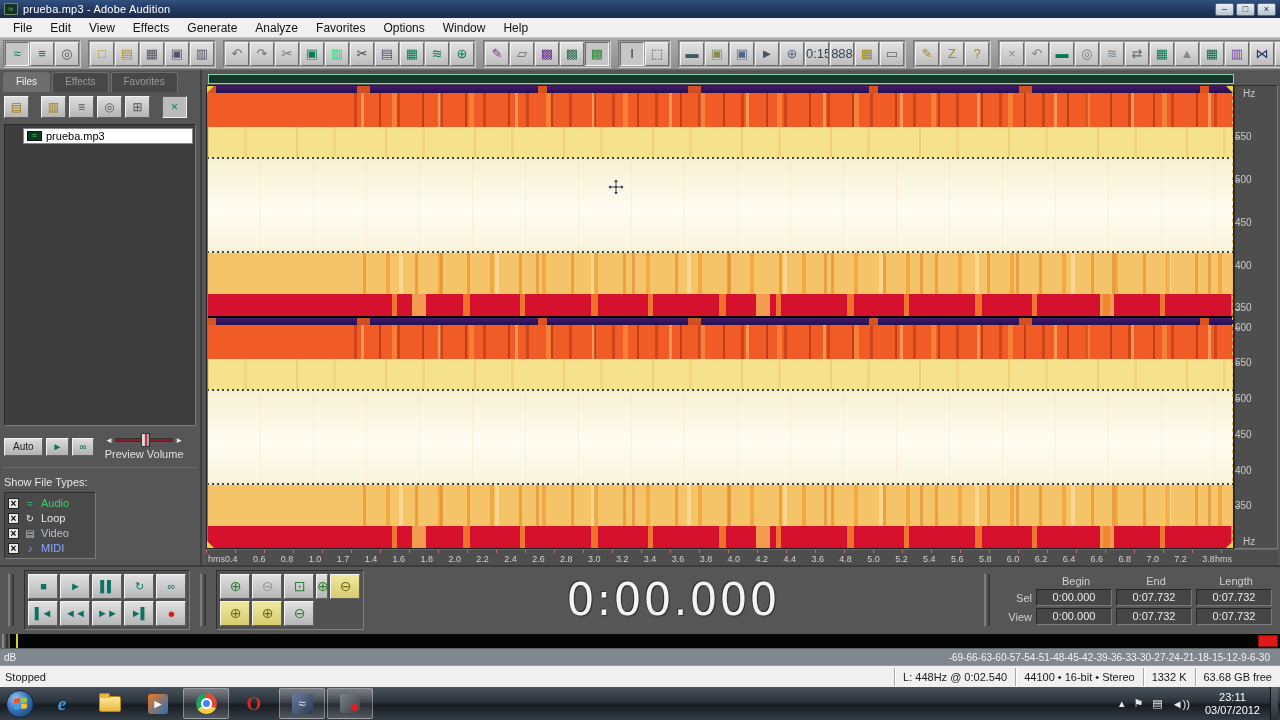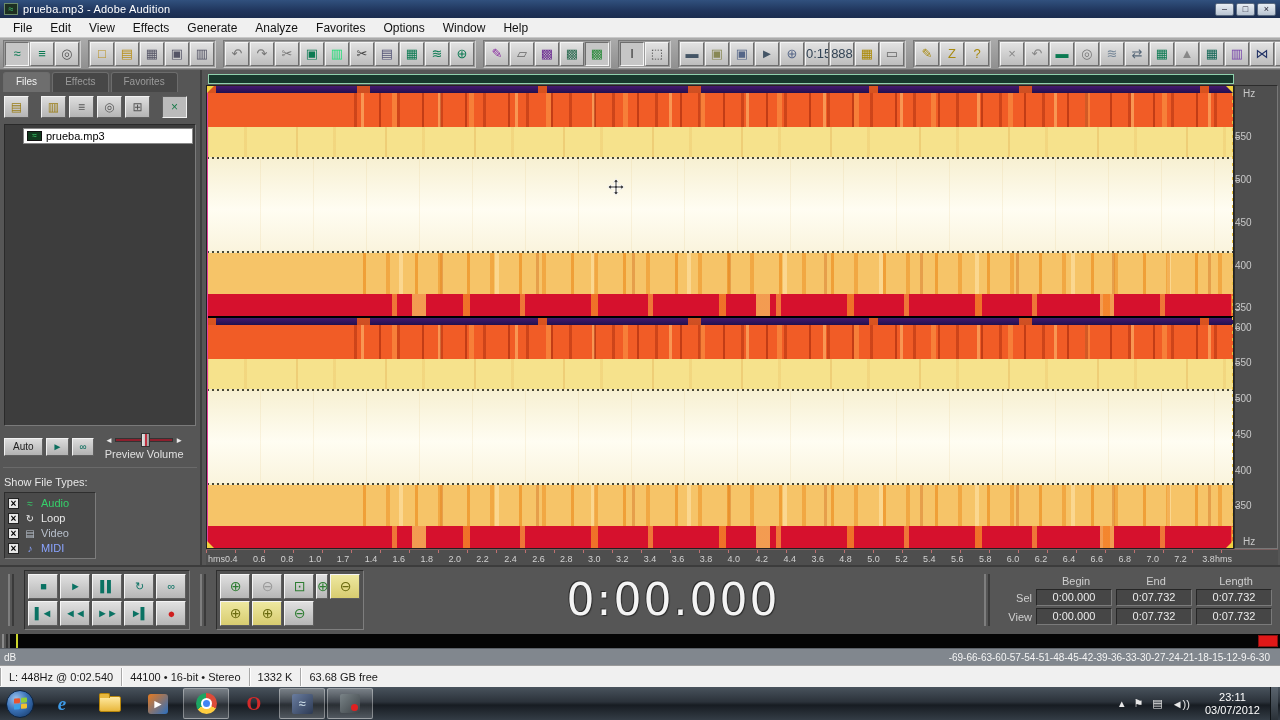--- a/index.html
+++ b/index.html
@@ -607,20 +607,21 @@
         <span>-12</span>
         <span>-9</span>
         <span>-6</span>
         <span>-3</span>
         <span>0</span>
       </span>
   </div>
 </div>
 
 <div class="statusbar">
+  <span class="sb-left">Stopped</span>
   <span class="sb-field">L: 448Hz @  0:02.540</span>
   <span class="sb-field">44100 • 16-bit • Stereo</span>
   <span class="sb-field">1332 K</span>
   <span class="sb-field">63.68 GB free</span>
 </div>
 
 <div class="taskbar">
   <span class="start-orb">
     <span class="orb">
         <span class="flag">

